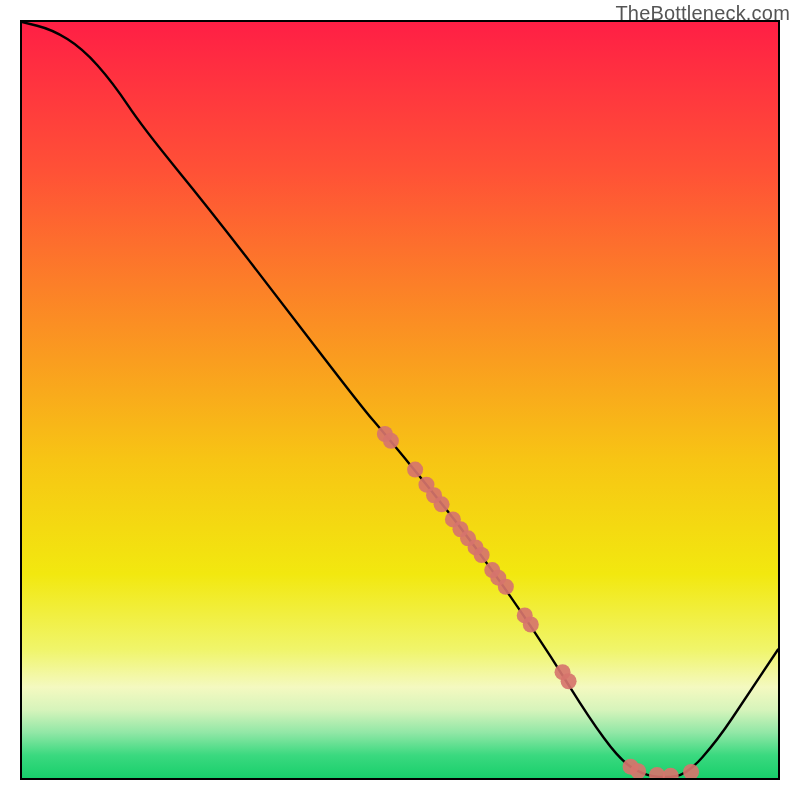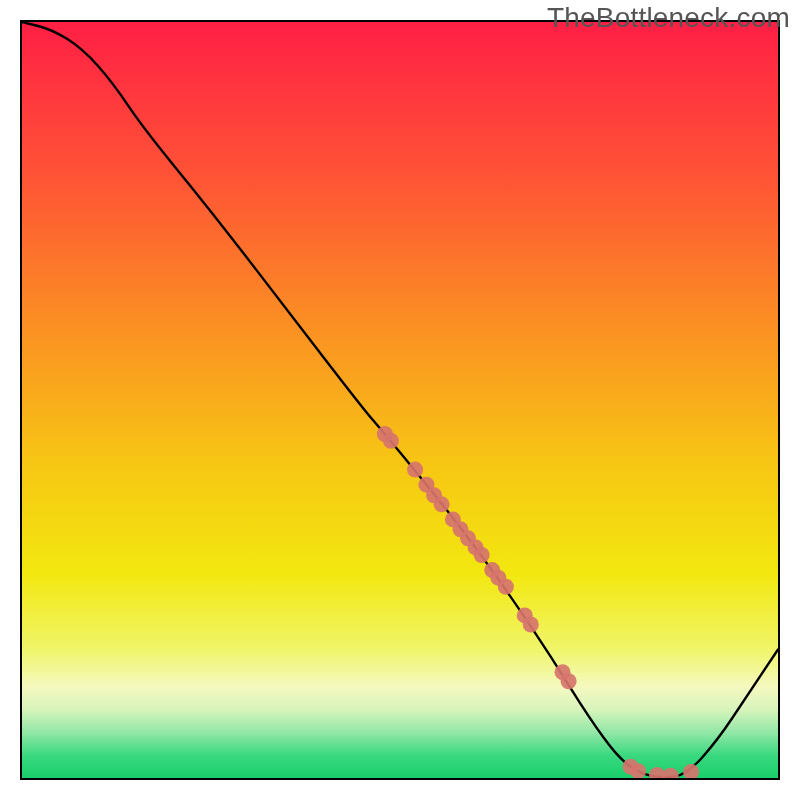--- a/index.html
+++ b/index.html
@@ -13,21 +13,21 @@
   }
   .canvas {
     position: relative;
     width: 800px;
     height: 800px;
   }
   .watermark {
     position: absolute;
     top: 2px;
     right: 10px;
-    font-size: 28px;
+    font-size: 20px;
     font-weight: 400;
     color: #555;
     letter-spacing: 0.2px;
     z-index: 5;
   }
   .plot-area {
     position: absolute;
     left: 20px;
     top: 20px;
     width: 760px;

